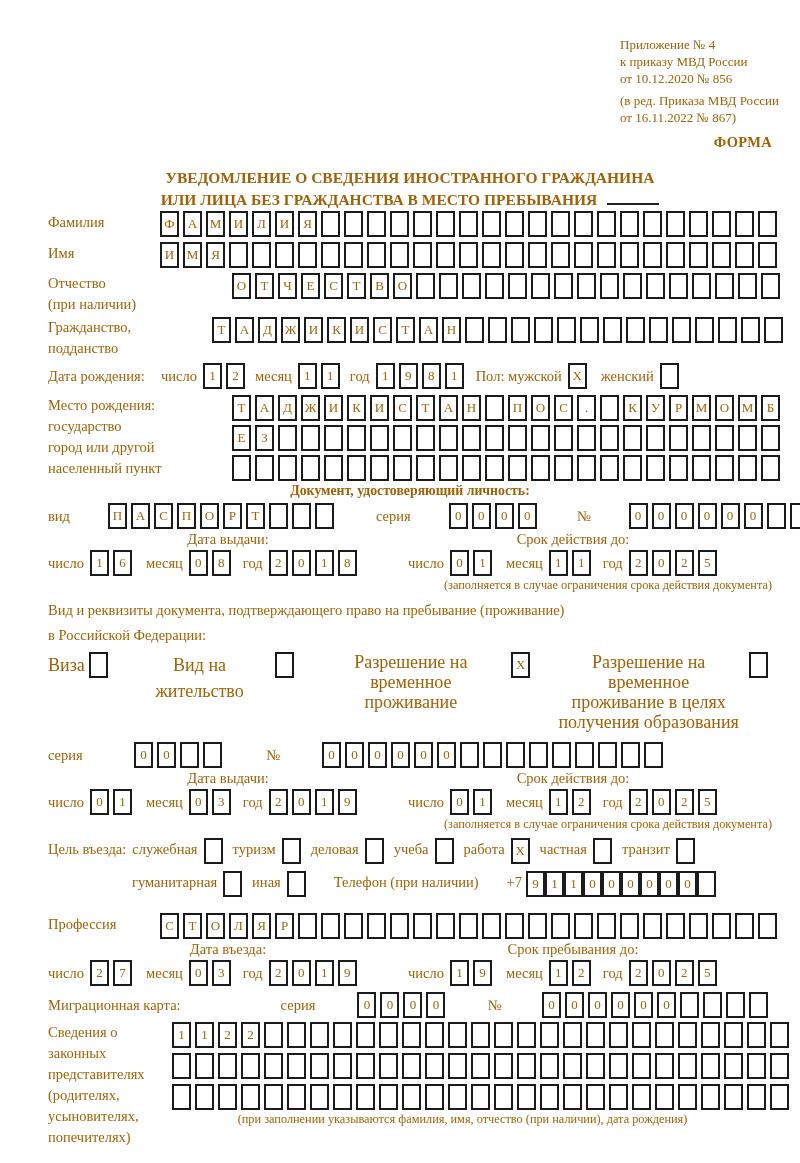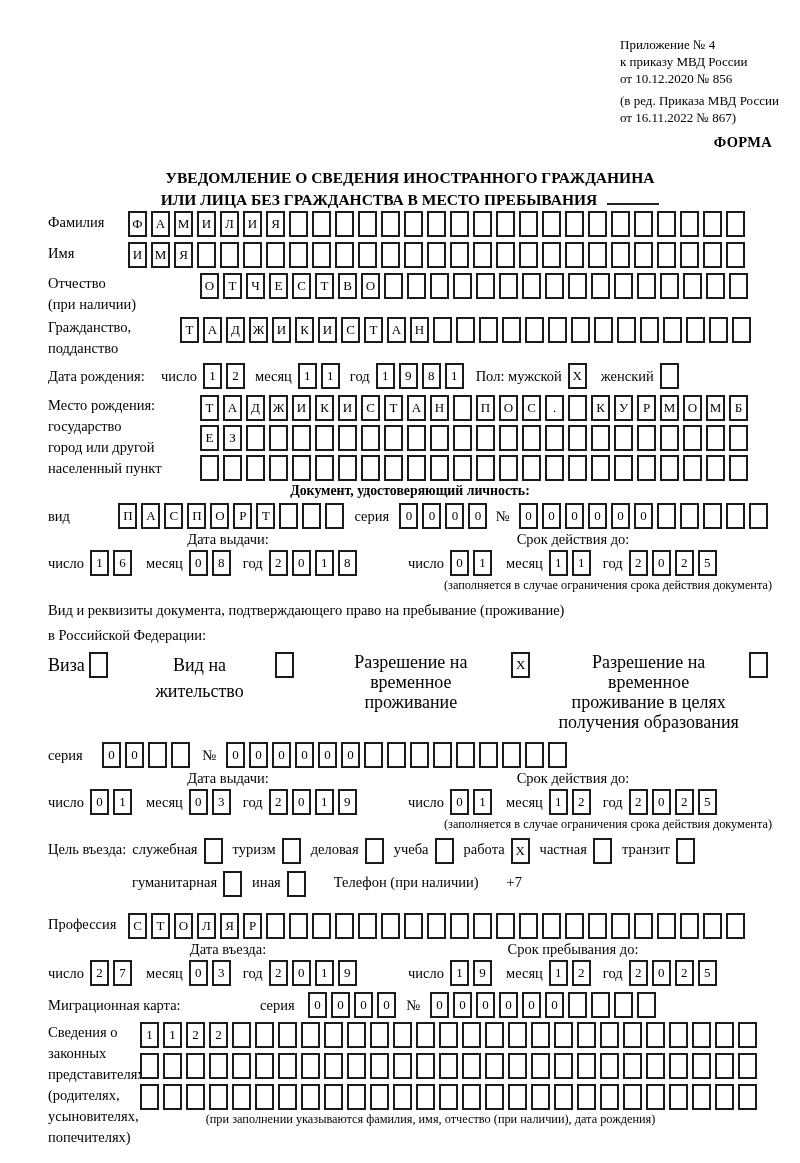--- a/index.html
+++ b/index.html
@@ -1,37 +1,37 @@
 <!DOCTYPE html>
 <html><head>
 <meta charset="utf-8">
 <style>
   html,body{margin:0;padding:0;background:#e8e8e8;}
   .page{
     width:800px;height:1163px;box-sizing:border-box;
-    margin:0 auto;background:#ffffff;color:#000000;
+    margin:0 auto;background:#ffffff;color:#a16207;
     padding:36px 28px 0 48px;position:relative;overflow:hidden;
     font-family:"Liberation Serif","DejaVu Serif",serif;
   }
   
   .hdr-note{margin-left:572px;width:200px;font-size:13px;line-height:17px;}
   .hdr-note .gap{margin-top:5px;}
   .forma{text-align:right;font-weight:bold;font-size:14.5px;margin-top:8px;letter-spacing:.3px;}
   
   .title{ text-align:center;font-weight:bold;font-size:15.5px;line-height:22px;margin-top:16px;}
   .blank-line{display:inline-block;width:52px;border-bottom:2px solid #222;height:14px;margin-left:10px;}
   .sec-head{font-weight:bold;font-size:14.6px;margin-top:22px;margin-bottom:16px;letter-spacing:.2px;}
   
   .cell{
     display:inline-block;box-sizing:border-box;width:19px;height:26px;
     border:2px solid #1b1b1b;margin-right:4px;text-align:center;
     font-size:13px;line-height:21px;vertical-align:top;background:#fff;
   }
   .cells{white-space:nowrap;display:inline-block;height:26px;}
-  .frow{display:flex;align-items:flex-start;margin-bottom:5px;}
+  .frow{display:flex;align-items:flex-start;margin-bottom:5px;gap:32px;}
   .lbl{font-size:14.5px;line-height:21px;flex-shrink:0;}
   .lbl2{font-size:14.5px;line-height:22px;flex-shrink:0;}
   .w80{width:80px;} .w92{width:92px;} .w107{width:107px;} .w132{width:132px;} .w152{width:152px;}
   
   .dhead{display:flex;font-size:14.5px;margin-bottom:2px;}
   .dhead .lh{width:360px;text-align:center;}
   .dhead .rh{width:330px;text-align:center;}
   .daterow{display:flex;align-items:flex-end;margin-bottom:2px;}
   .dgroup{display:flex;align-items:flex-start;}
   .dgl{width:360px;}
@@ -241,20 +241,21 @@
   </div>
 
   <div class="purpose-row" style="padding-left:84px;">
     <span class="lbl2">гуманитарная</span>
     <span class="cells"><span class="cell">&nbsp;</span></span>
       <span class="pgap"></span>
     <span class="lbl2">иная</span>
     <span class="cells"><span class="cell">&nbsp;</span></span>
     <span class="lbl2" style="margin-left:28px;">Телефон (при наличии)</span>
     <span class="lbl2" style="margin-left:22px;margin-right:4px;">+7</span>
+    <span class="cells"><span class="cell">9</span><span class="cell">1</span><span class="cell">1</span><span class="cell">0</span><span class="cell">0</span><span class="cell">0</span><span class="cell">0</span><span class="cell">0</span><span class="cell">0</span><span class="cell">&nbsp;</span></span>
   </div>
 
   <div class="frow" style="margin-bottom:2px;margin-top:16px;">
     <span class="lbl2 w80">Профессия</span>
     <span class="cells"><span class="cell">С</span><span class="cell">Т</span><span class="cell">О</span><span class="cell">Л</span><span class="cell">Я</span><span class="cell">Р</span><span class="cell">&nbsp;</span><span class="cell">&nbsp;</span><span class="cell">&nbsp;</span><span class="cell">&nbsp;</span><span class="cell">&nbsp;</span><span class="cell">&nbsp;</span><span class="cell">&nbsp;</span><span class="cell">&nbsp;</span><span class="cell">&nbsp;</span><span class="cell">&nbsp;</span><span class="cell">&nbsp;</span><span class="cell">&nbsp;</span><span class="cell">&nbsp;</span><span class="cell">&nbsp;</span><span class="cell">&nbsp;</span><span class="cell">&nbsp;</span><span class="cell">&nbsp;</span><span class="cell">&nbsp;</span><span class="cell">&nbsp;</span><span class="cell">&nbsp;</span><span class="cell">&nbsp;</span></span>
   </div>
 
   <div class="dhead">
     <span class="lh">Дата въезда:</span>
     <span class="rh">Срок пребывания до:</span>

